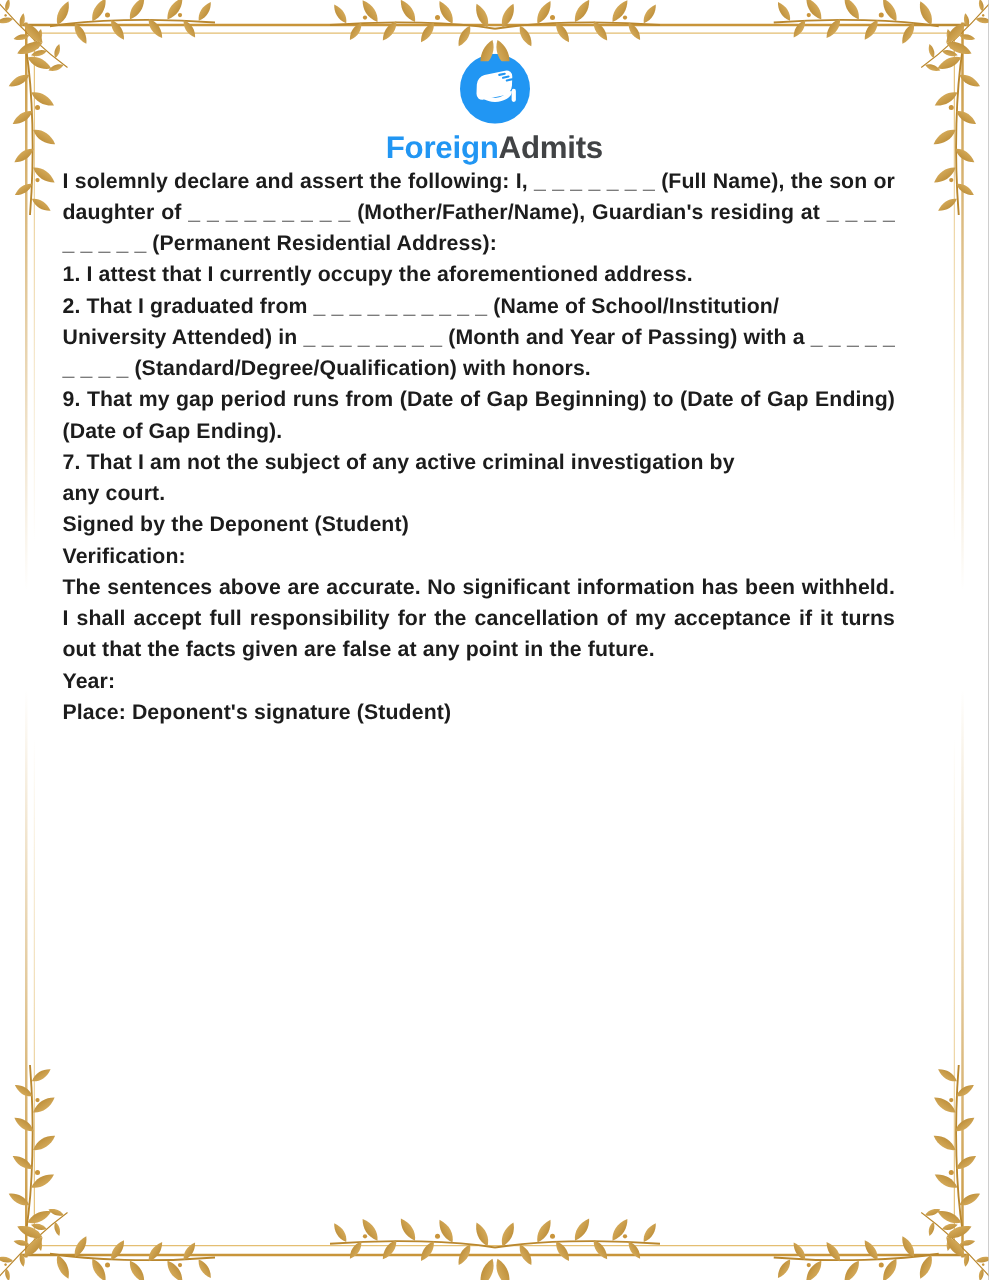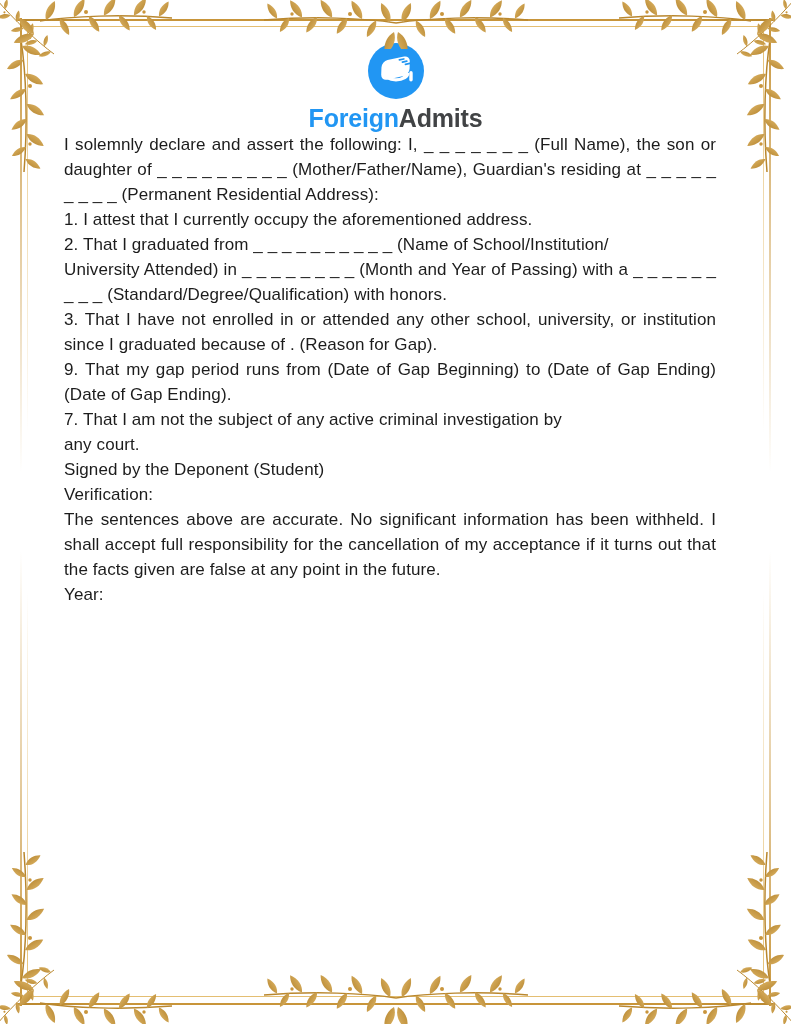--- a/index.html
+++ b/index.html
@@ -35,21 +35,21 @@
   .garland{position:absolute;left:50%;transform:translateX(-50%);width:290px;height:52px;pointer-events:none;}
   .garland.top{top:-3px;}
   .garland.bottom{bottom:0;}
   
   .logo{display:flex;flex-direction:column;align-items:center;padding-top:43px;}
   .logo .cap{width:56px;height:56px;display:block;}
   .brand{margin-top:5px;font-size:25px;font-weight:700;letter-spacing:-.2px;line-height:28px;}
   .brand .b1{color:#2196f3;}
   .brand .b2{color:#414345;}
   
-  .content{padding:0 75px 0 64px;font-size:17px;line-height:25px;font-weight:400;letter-spacing:.1px;}
+  .content{padding:0 75px 0 50px;font-size:17px;line-height:25px;font-weight:700;letter-spacing:.1px;}
   .content p{margin:0;}
   .intro{margin-top:28px;text-align:justify;}
   .clause{margin-top:14px;text-align:justify;white-space:pre-line;}
   .signed{margin-top:42px;}
   .verif-head{margin-top:30px;}
   .verif-body{margin-top:2px;text-align:justify;}
   .date-line{margin-top:24px;}
   .place-line{margin-top:8px;}
 </style>
 </head>
@@ -139,23 +139,23 @@
     <div class="brand">
       <span class="b1">Foreign</span><span class="b2">Admits</span>
     </div>
   </div>
 
   <div class="content">
     <p class="intro">I solemnly declare and assert the following: I, _ _ _ _ _ _ _ (Full Name), the son or daughter of _ _ _ _ _ _ _ _ _ (Mother/Father/Name), Guardian's residing at _ _ _ _ _ _ _ _ _ (Permanent Residential Address):</p>
     <p class="clause">1. I attest that I currently occupy the aforementioned address.</p>
     <p class="clause">2. That I graduated from _ _ _ _ _ _ _ _ _ _ (Name of School/Institution/
 University Attended) in _ _ _ _ _ _ _ _ (Month and Year of Passing) with a _ _ _ _ _ _ _ _ _ (Standard/Degree/Qualification) with honors.</p>
-    <p class="clause">3. That I have not enrolled in or attended any other school, university, or institution since I graduated because of . (Reason for Gap).</p>
     <p class="clause">9. That my gap period runs from (Date of Gap Beginning) to (Date of Gap Ending) (Date of Gap Ending).</p>
     <p class="clause">7. That I am not the subject of any active criminal investigation by
 any court.</p>
     <p class="signed">Signed by the Deponent (Student)</p>
     <p class="verif-head">Verification:</p>
     <p class="verif-body">The sentences above are accurate. No significant information has been withheld. I shall accept full responsibility for the cancellation of my acceptance if it turns out that the facts given are false at any point in the future.</p>
     <p class="date-line">Year:</p>
+    <p class="place-line">Place: Deponent's signature (Student)</p>
   </div>
 
 </div>
 
 </body></html>

